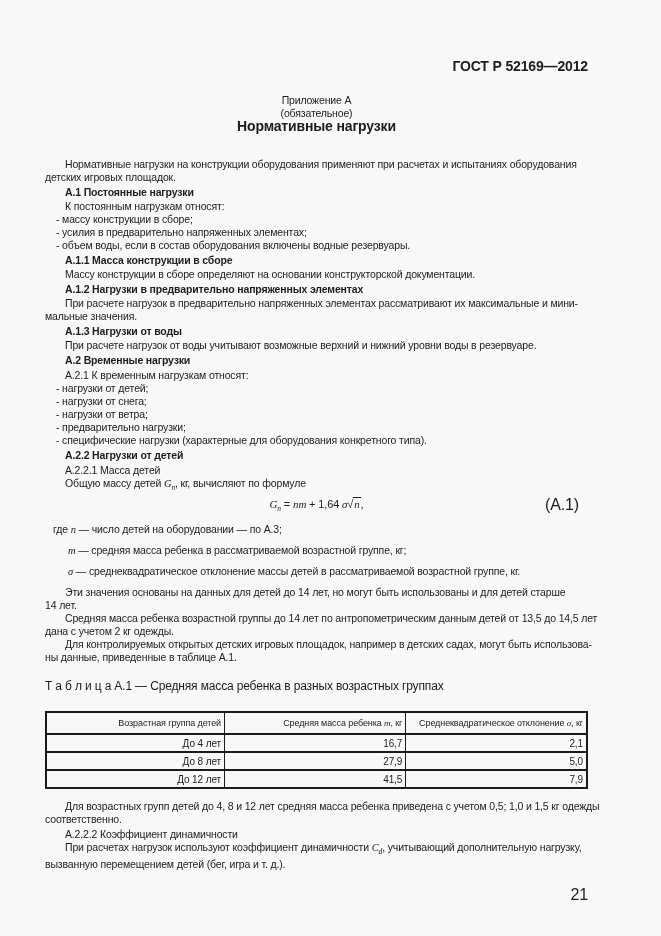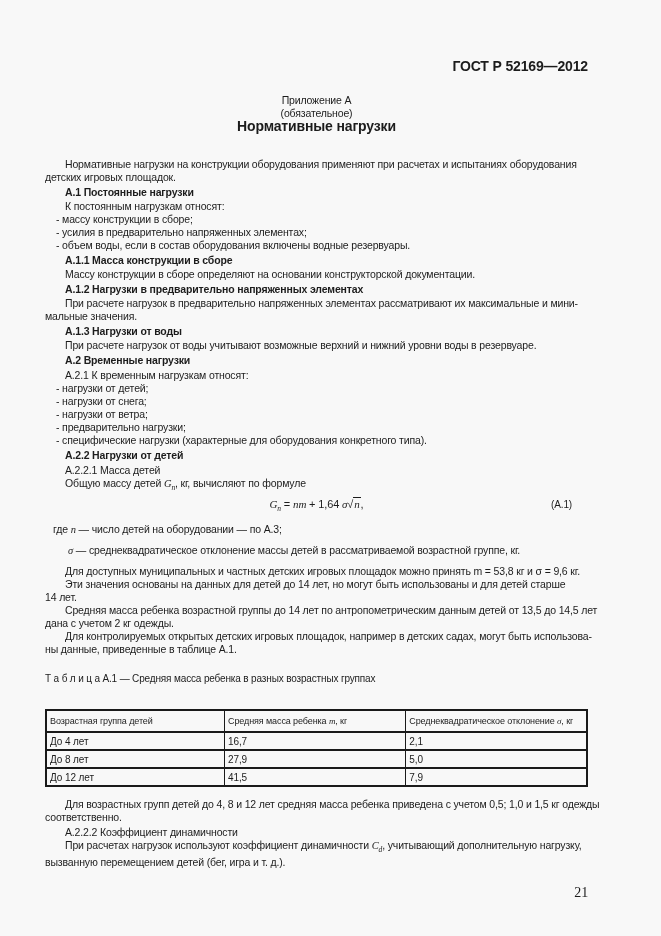--- a/index.html
+++ b/index.html
@@ -44,50 +44,49 @@
   .subhead { text-indent: 20px; margin-top: 2px; }
   .list-item { padding-left: 11px; }
   .var { font-family: "Liberation Serif", serif; font-style: italic; }
   sub.var-sm { font-family: "Liberation Serif", serif; font-style: italic; font-size: 7.5px; }
   .formula-row {
     position: relative;
     text-align: center;
     margin: 4px 0 5px;
     font-size: 11px;
   }
-  .formula-num { position: absolute; right: 16px; top: 0; font-size: 10px; text-align: right; }
+  .formula-num { position: absolute; right: 9px; top: 0; font-size: 16px; text-align: right; }
   .rad-arg { border-top: 1px solid #1c1c1c; padding: 0 1px; }
   .where-block { margin: 0; }
   .where-line { margin: 8px; }
   .where-line.indent { padding-left: 15px; }
-  .tbl-caption { margin-top: 16px; margin-bottom: 24px; font-size: 10px; }
+  .tbl-caption { margin-top: 16px; margin-bottom: 18px; font-size: 12px; }
   table.data-table {
     border-collapse: collapse;
     width: 100%;
     border: 2px solid #1a1a1a;
     table-layout: fixed;
   }
   table.data-table th, table.data-table td {
     border: 2px solid #1a1a1a;
     border-left-width: 1px;
     border-right-width: 1px;
-    text-align: left;
+    text-align: right;
     vertical-align: middle;
     font-weight: normal;
     padding: 0 3px;
     letter-spacing: -0.1px;
   }
   table.data-table th { font-size: 9px; height: 20px; }
   table.data-table td { font-size: 10px; height: 16px; }
   .after-table { margin-top: 11px; }
   .page-number {
     text-align: right;
     margin-top: 17px;
-    font-size: 14px;
-    font-family: Liberation Serif, serif;
+    font-size: 16px;
   }
 </style>
 </head>
 <body>
 
 <div class="page">
 
   <div class="doc-number">ГОСТ Р 52169—2012</div>
 
   <div class="appendix">
@@ -126,24 +125,24 @@
 
   <p class="heading">А.2.2 Нагрузки от детей</p>
   <p class="subhead">А.2.2.1 Масса детей</p>
 
   <p class="para"><span>Общую массу детей </span><span class="var">G</span><sub class="var-sm">п</sub><span>, кг, вычисляют по формуле</span></p>
 
   <div class="formula-row"><span><span class="var">G</span><sub class="var-sm">п</sub><span> = </span><span class="var">nm</span><span> + 1,64 </span><span class="var">σ</span><span>√</span><span class="var rad-arg">n</span><span>,</span></span><span class="formula-num">(А.1)</span></div>
 
   <div class="where-block">
     <p class="where-line"><span>где </span><span class="var">n</span><span> — число детей на оборудовании — по А.3;</span></p>
+    <p class="where-line indent"><span class="var">m</span><span> — средняя масса ребенка в рассматриваемой возрастной группе, кг;</span></p>
     <p class="where-line indent"><span class="var">σ</span><span> — среднеквадратическое отклонение массы детей в рассматриваемой возрастной группе, кг.</span></p>
   </div>
 
-  <p class="para">Для доступных муниципальных и частных детских игровых площадок можно принять m = 53,8 кг и σ = 9,6 кг.</p>
   <p class="para ml">Эти значения основаны на данных для детей до 14 лет, но могут быть использованы и для детей старше
 14 лет.</p>
   <p class="para ml">Средняя масса ребенка возрастной группы до 14 лет по антропометрическим данным детей от 13,5 до 14,5 лет
 дана с учетом 2 кг одежды.</p>
   <p class="para ml">Для контролируемых открытых детских игровых площадок, например в детских садах, могут быть использова-
 ны данные, приведенные в таблице А.1.</p>
 
   <p class="tbl-caption">Т а б л и ц а  А.1 — Средняя масса ребенка в разных возрастных группах</p>
 
   <table class="data-table">

